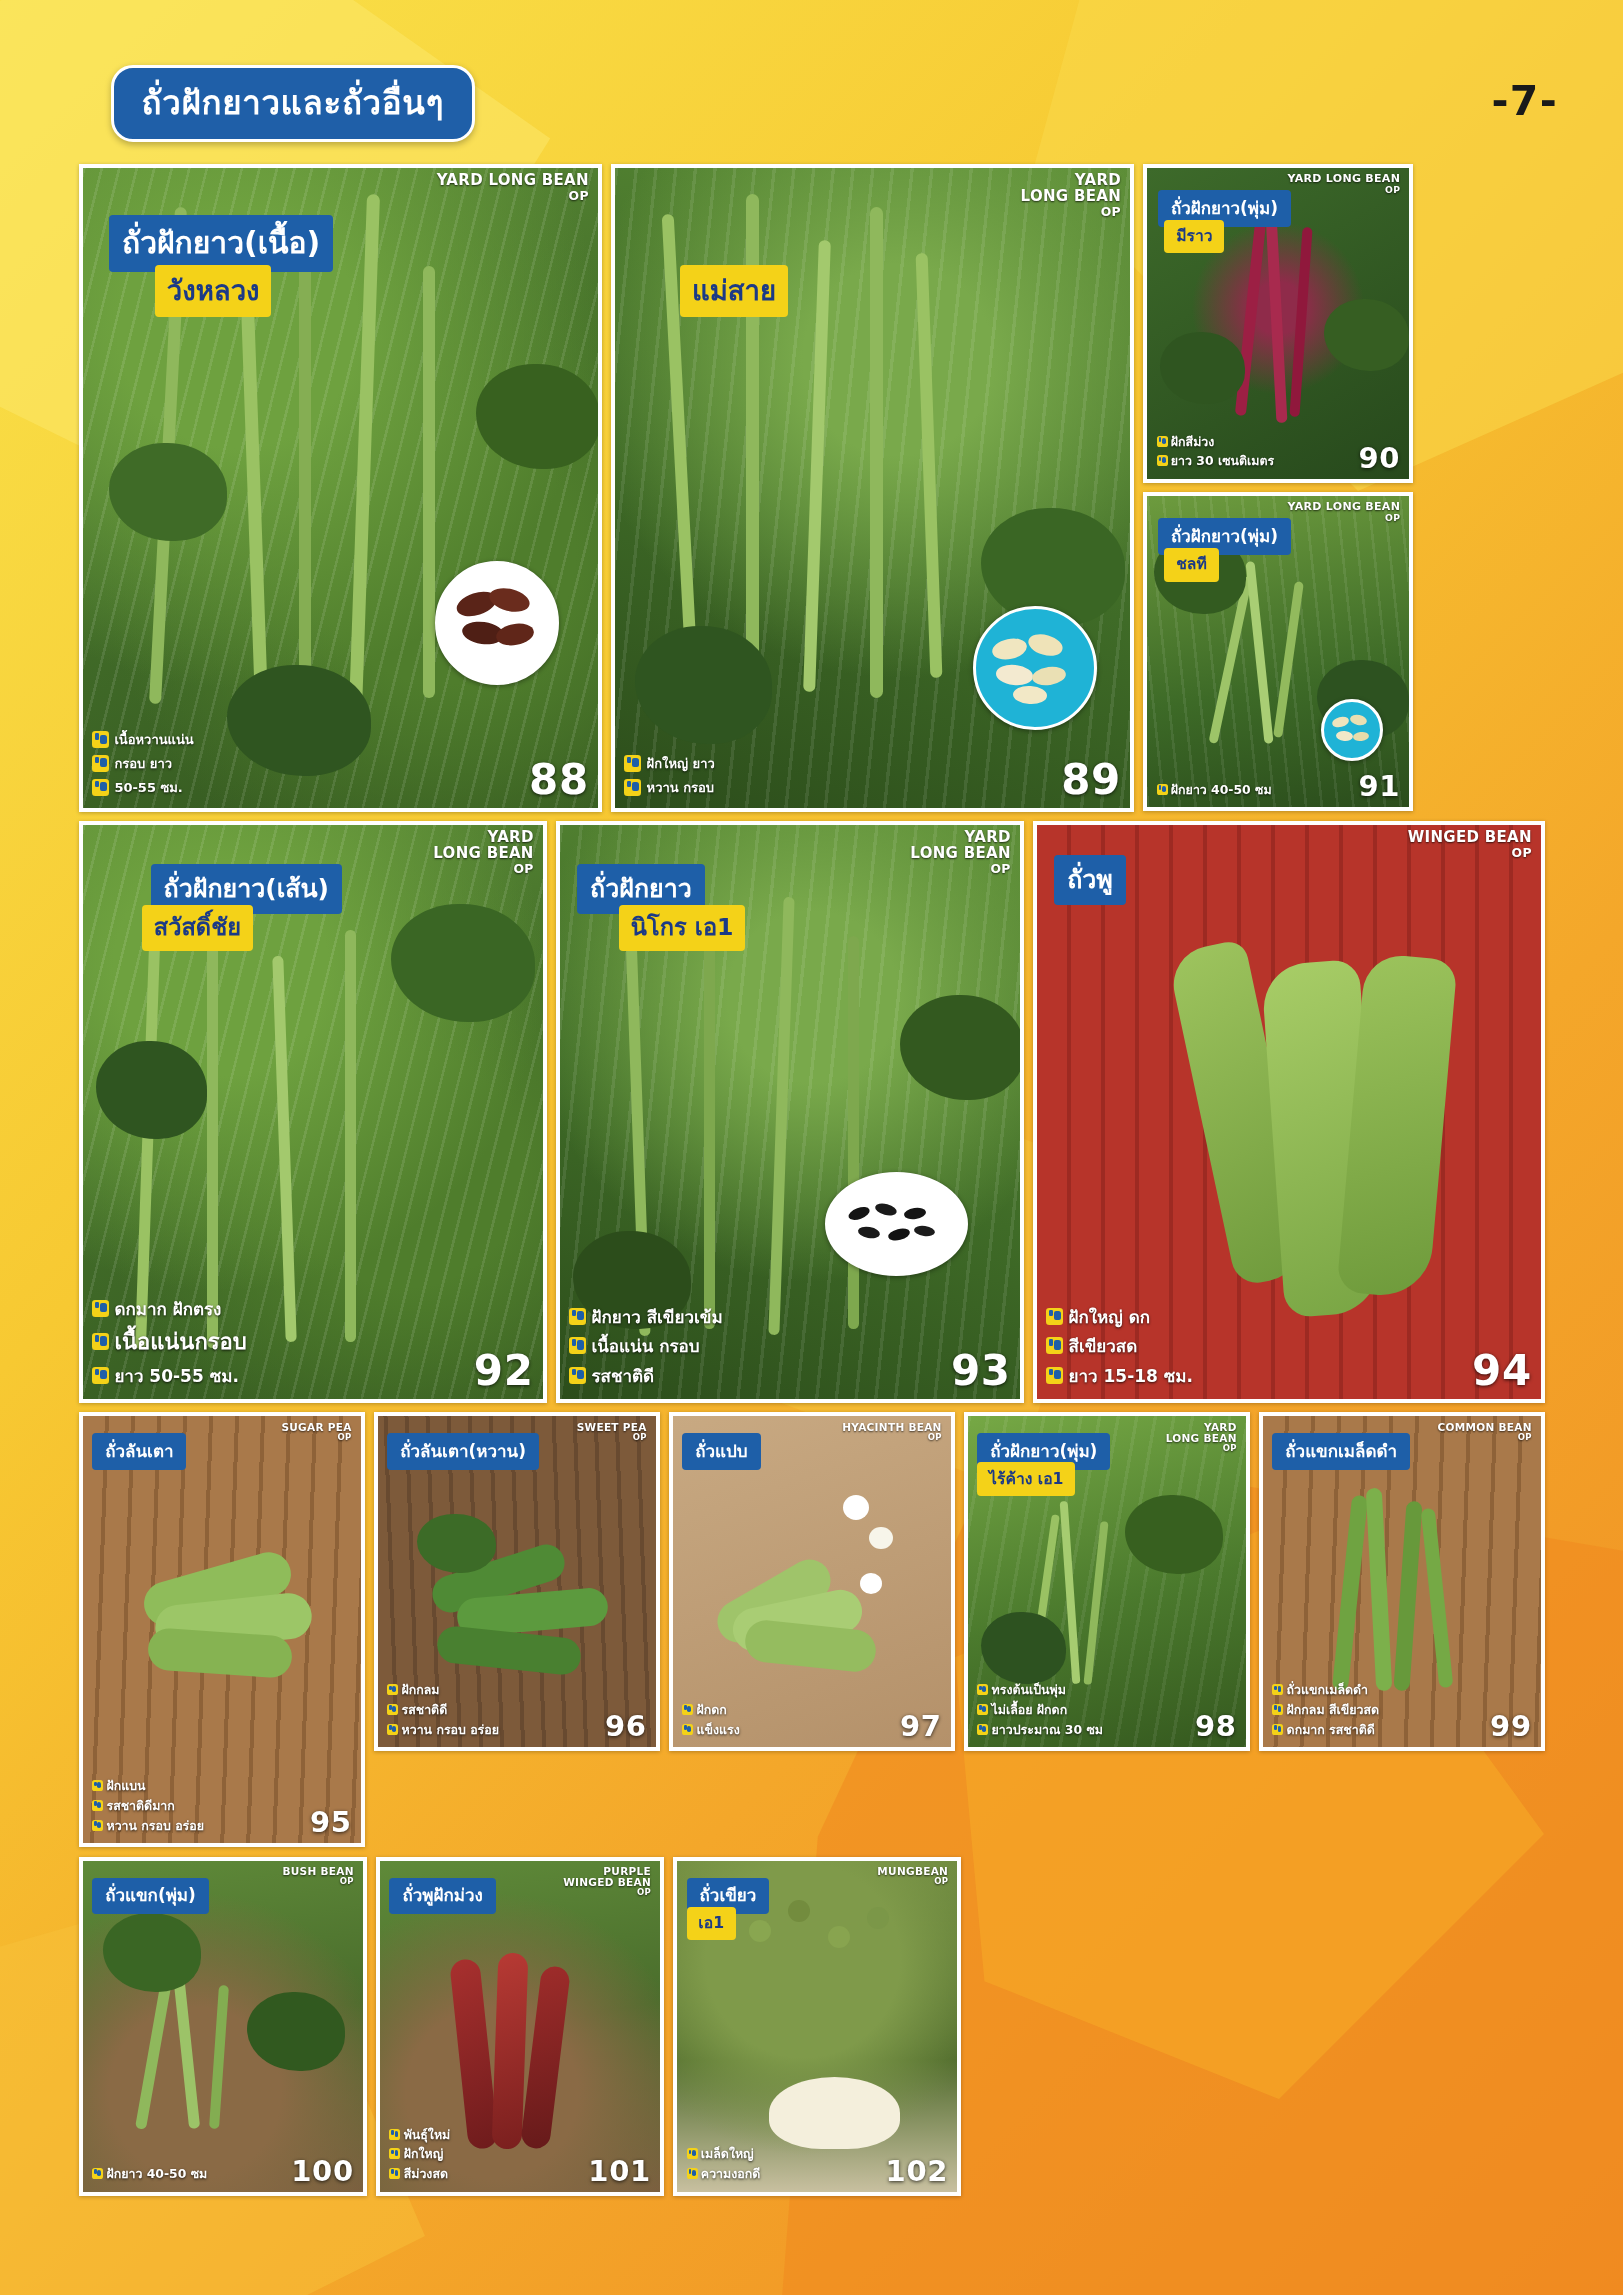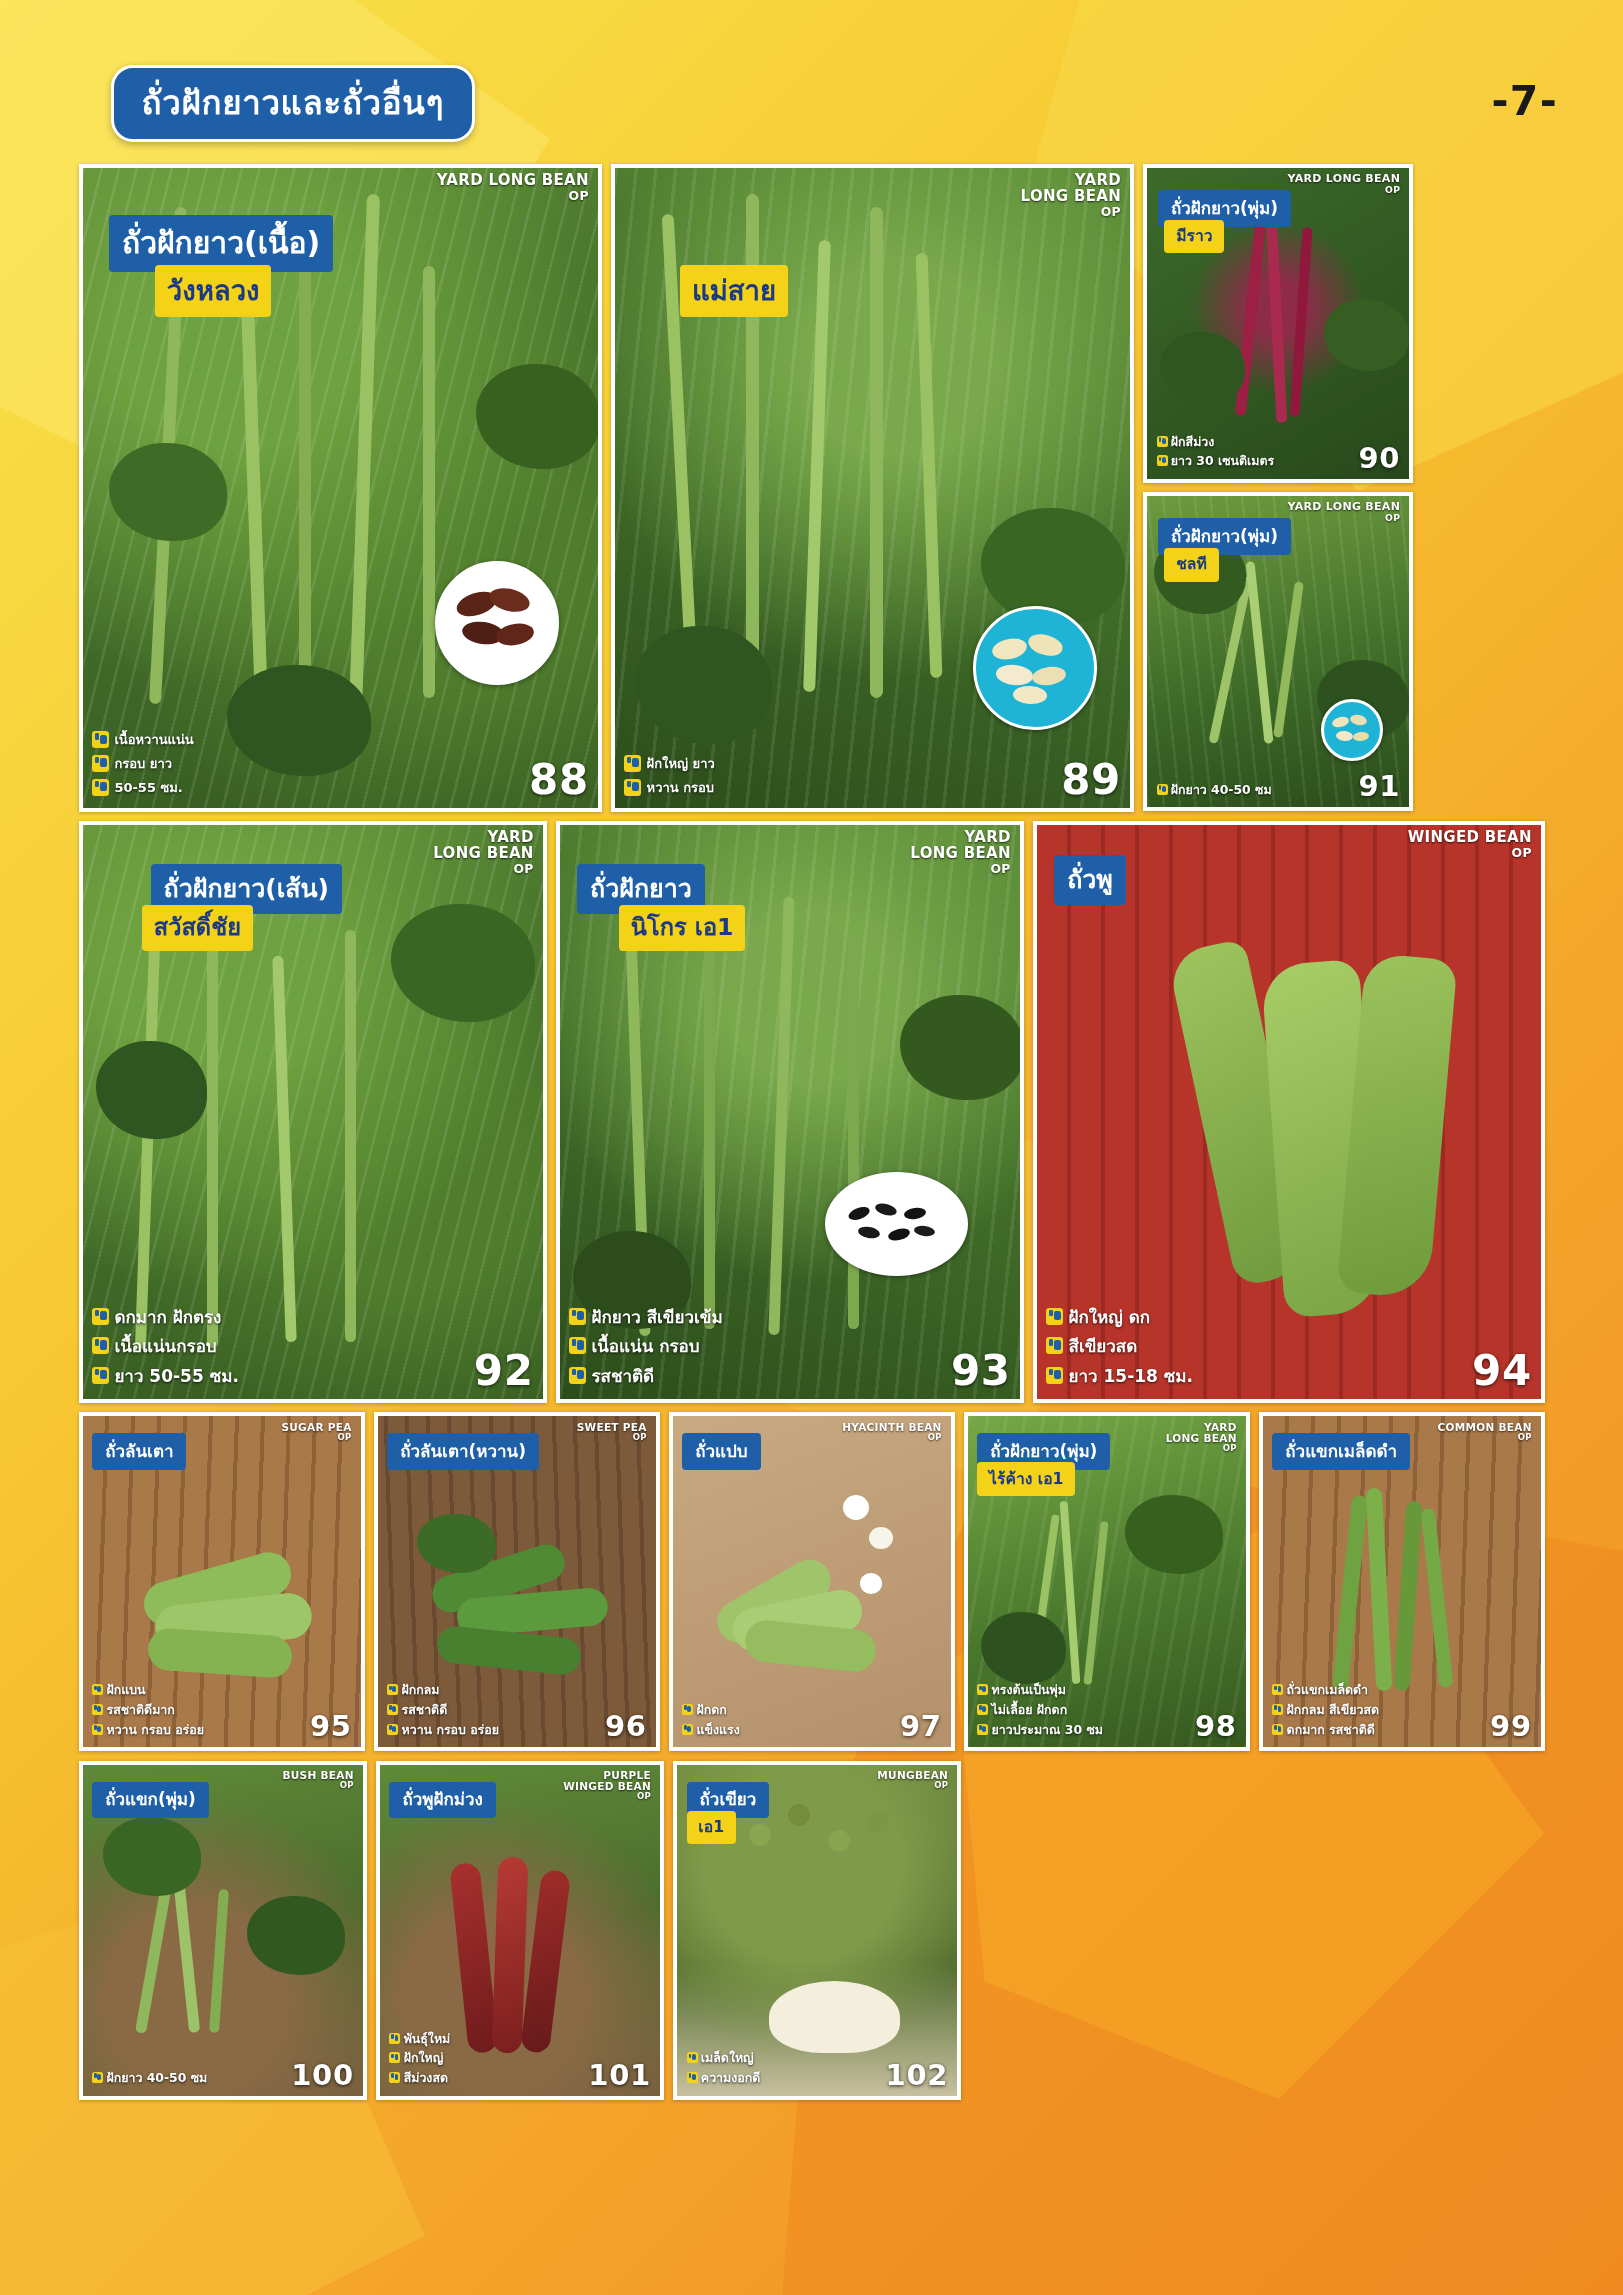--- a/index.html
+++ b/index.html
@@ -340,21 +340,21 @@
         <span>LONG BEAN</span>
         <span class="op">OP</span>
       </div>
       <div class="name-blue" style="left:19.6px;top:39px;font-size:25px;margin-left:48px;">ถั่วฝักยาว(เส้น)</div>
       <div class="name-yellow" style="left:59px;top:80px;font-size:23.6px;">สวัสดิ์ชัย</div>
       <div class="bullets">
         <div class="bullet" style="font-size:17px;">
             <span class="thumb"></span>
             <span>ดกมาก ฝักตรง</span>
           </div>
-        <div class="bullet" style="font-size:17px;">
+        <div class="bullet" style="font-size:22px;">
             <span class="thumb"></span>
             <span>เนื้อแน่นกรอบ</span>
           </div>
         <div class="bullet" style="font-size:17px;">
             <span class="thumb"></span>
             <span>ยาว 50-55 ซม.</span>
           </div>
       </div>
       <div class="num">92</div>
     </div>
@@ -424,21 +424,21 @@
             <span class="thumb"></span>
             <span>ยาว 15-18 ซม.</span>
           </div>
       </div>
       <div class="num">94</div>
     </div>
   </div>
 
   <div class="row">
 
-    <div class="card" style="width:288px;height:339px;">
+    <div class="card" style="width:288px;height:435px;">
       <div class="photo v-wood">
         <div class="pod" style="left:59px;top:151px;width:151px;height:44px;background:#8fbc5a;border-radius:26px;transform:rotate(-16deg);"></div>
         <div class="pod" style="left:72px;top:183px;width:157px;height:46px;background:#9cc667;border-radius:26px;transform:rotate(-6deg);"></div>
         <div class="pod" style="left:65px;top:216px;width:144px;height:42px;background:#86b352;border-radius:26px;transform:rotate(4deg);"></div>
       </div>
       <div class="type-label" style="font-size:10.5px;">
         <span>SUGAR PEA</span>
         <span class="op" style="font-size:8.5px;">OP</span>
       </div>
       <div class="name-blue" style="left:9.2px;top:17px;font-size:17px;">ถั่วลันเตา</div>

